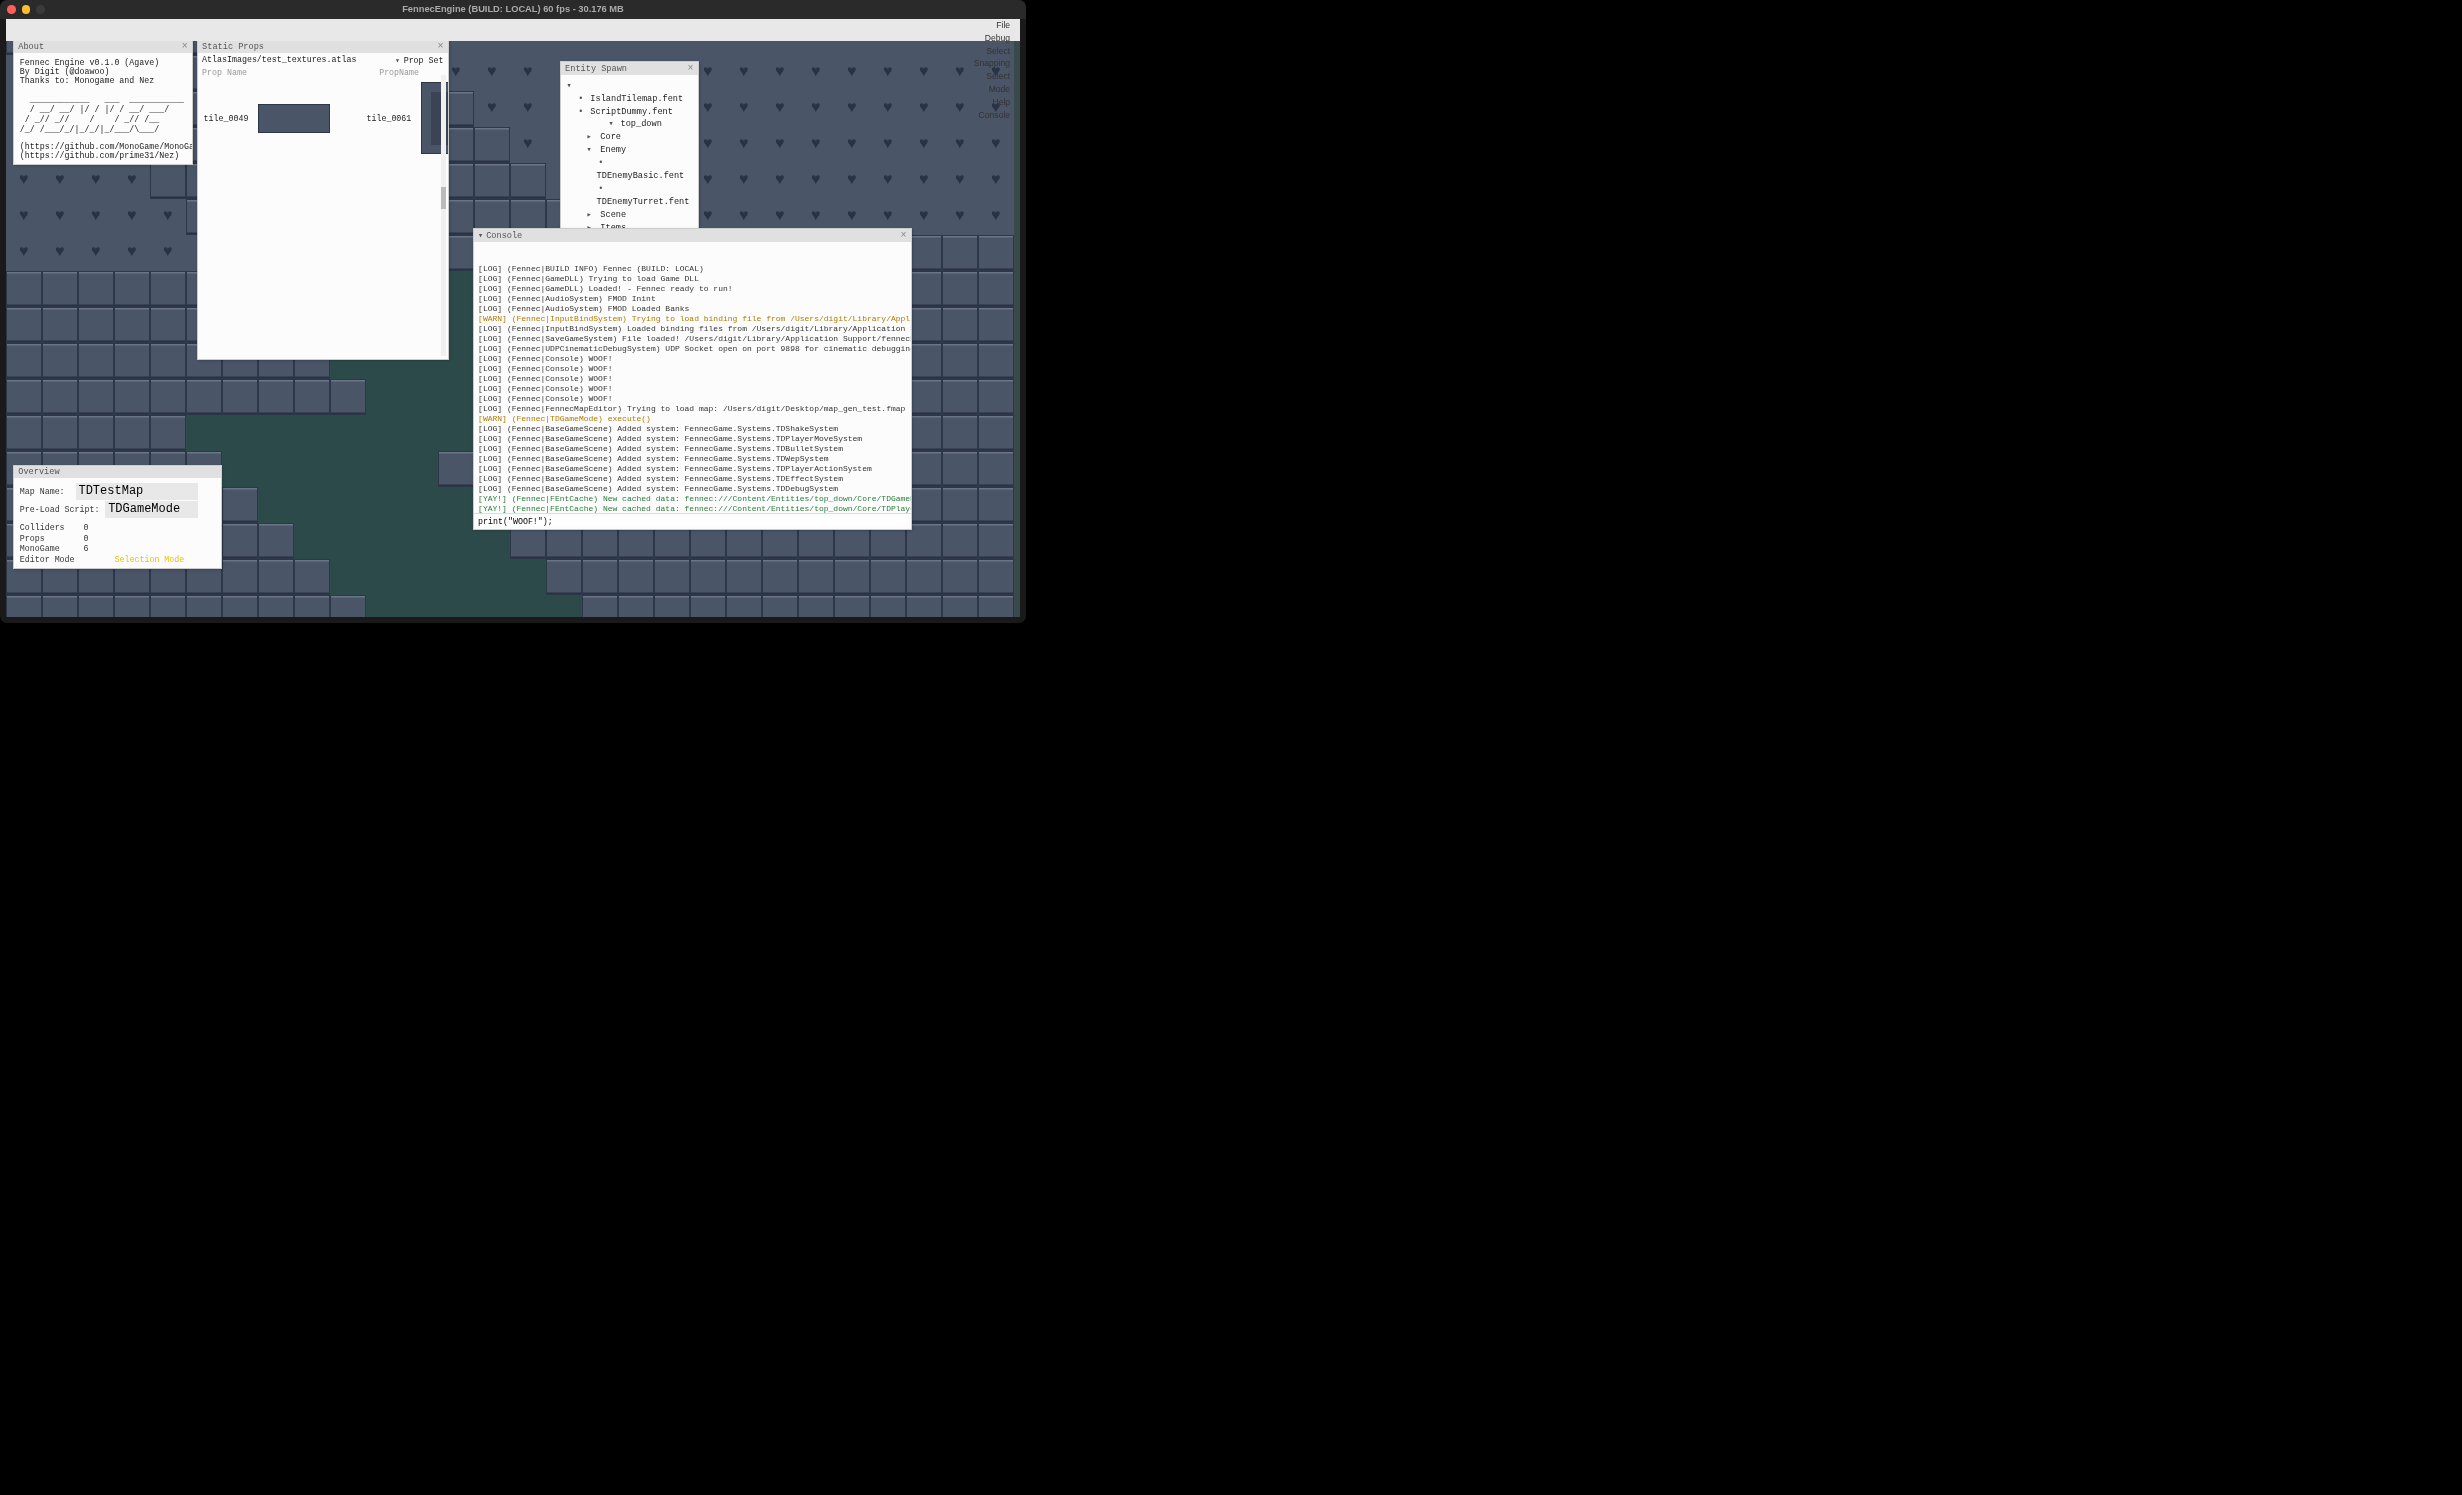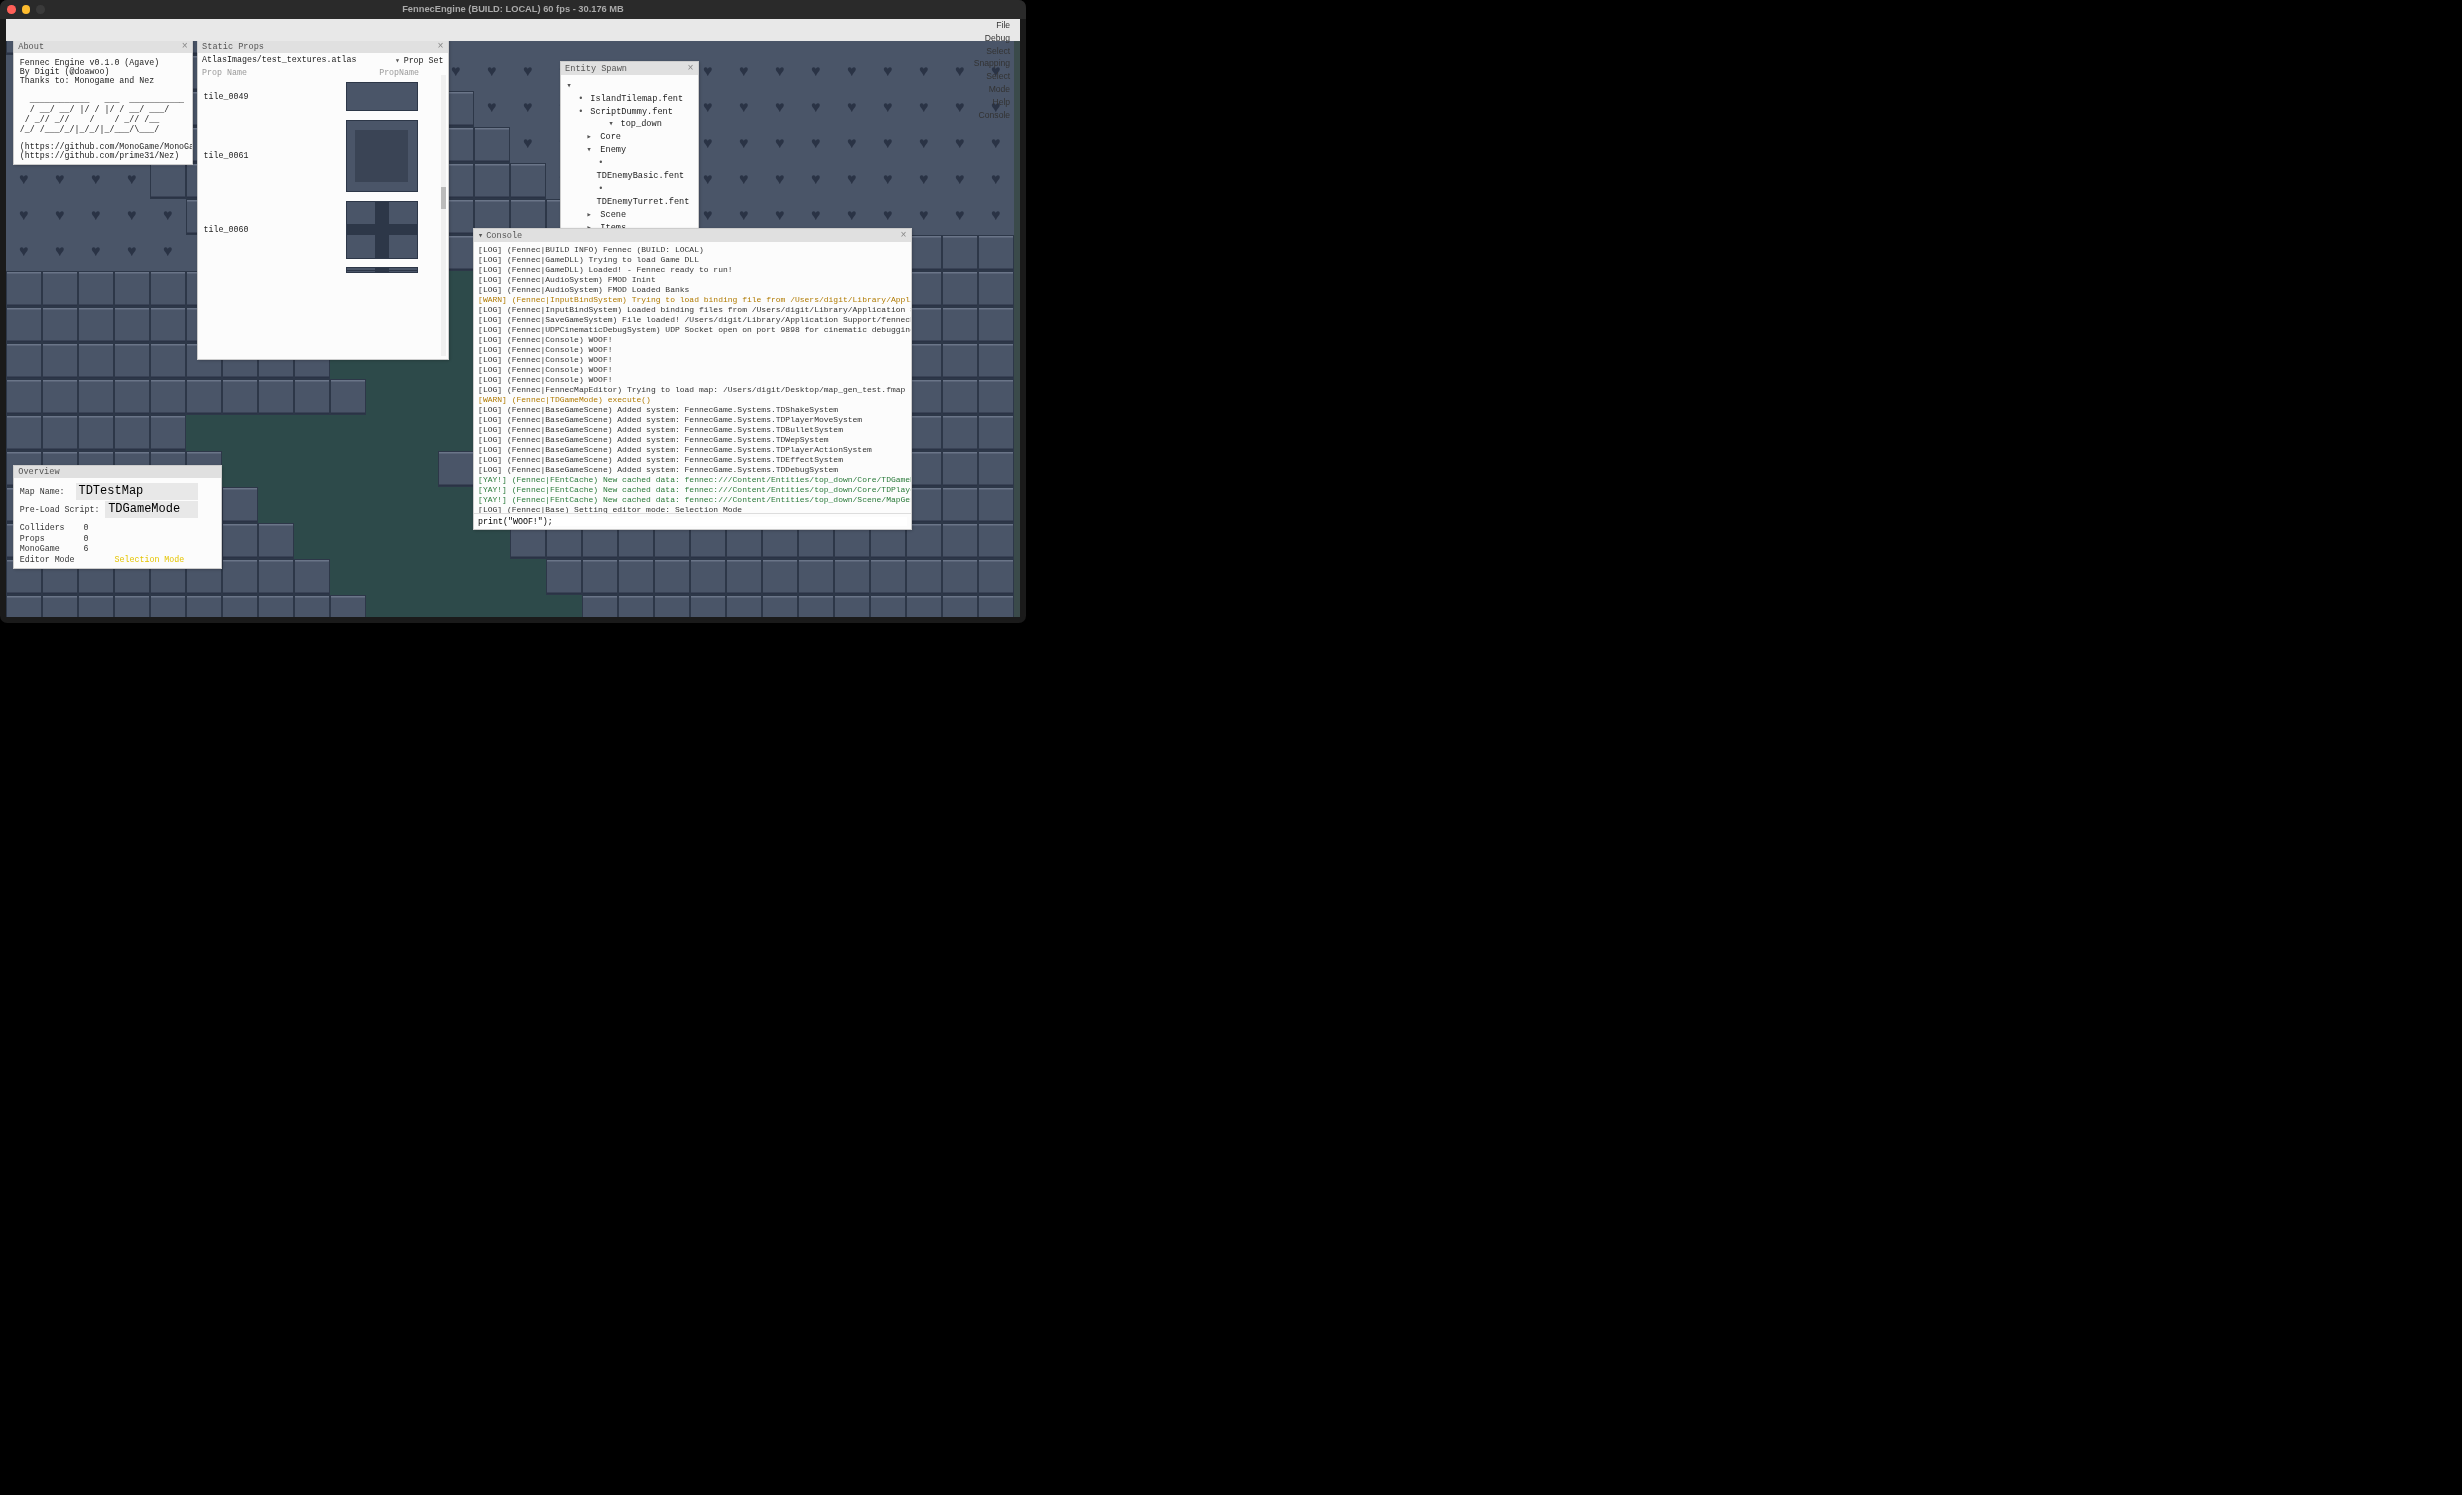--- a/index.html
+++ b/index.html
@@ -100,21 +100,21 @@
     background: #e8e8e8; border: none; padding: 1.4px 2.9px;
     font-family: inherit; font-size: 12px; width: 122px;
   }
   .row { display: flex; align-items: center; gap: 5.8px; margin-bottom: 1.4px; }
   .label { color: #333; min-width: 79px; }
   .val { color: #333; }
   .yellow { color: #e5c400; margin-left: 31px; }
 
   
   .props-header { display: flex; align-items: center; justify-content: space-between; padding: 1.4px 4.3px; }
-  .props-list { display: flex; flex-direction: column; }
+  .props-list { display: flex; flex-direction: row; }
   .prop-row { display: flex; align-items: center; gap: 10px; padding: 4.3px 5.8px; }
   .prop-thumb {
     width: 72px; height: 72px; background: #4a5568;
     border: 1.4px solid #2d3748; position: relative;
     margin-left: auto; margin-right: 24.5px;
   }
   .prop-thumb.cross::before, .prop-thumb.cross::after {
     content:''; position:absolute; background:#2d3748;
   }
   .prop-thumb.cross::before { left:40%; top:0; width:20%; height:100%; }
@@ -762,21 +762,21 @@
           <span class="val yellow">Selection Mode</span>
         </div>
       </div>
     </div>
 
     <div class="imgui" style="left:467px; top:209px; width:439px; height:302px;">
       <div class="imgui-titlebar">
         <span class="imgui-title"><span class="collapse-arrow">▾</span><span>Console</span></span>
         <span class="imgui-close">×</span>
       </div>
-      <div class="console-body" id="console-lines" style="flex:1;">
+      <div class="console-body" id="console-lines" style="flex:1;margin-top:19px;">
           <div class="log">[LOG] (Fennec|BUILD INFO) Fennec (BUILD: LOCAL)</div>
           <div class="log">[LOG] (Fennec|GameDLL) Trying to load Game DLL</div>
           <div class="log">[LOG] (Fennec|GameDLL) Loaded! - Fennec ready to run!</div>
           <div class="log">[LOG] (Fennec|AudioSystem) FMOD Inint</div>
           <div class="log">[LOG] (Fennec|AudioSystem) FMOD Loaded Banks</div>
           <div class="warn">[WARN] (Fennec|InputBindSystem) Trying to load binding file from /Users/digit/Library/Application Suppor</div>
           <div class="log">[LOG] (Fennec|InputBindSystem) Loaded binding files from /Users/digit/Library/Application Support/fennecE</div>
           <div class="log">[LOG] (Fennec|SaveGameSystem) File loaded! /Users/digit/Library/Application Support/fennecEngine/Fennec/:</div>
           <div class="log">[LOG] (Fennec|UDPCinematicDebugSystem) UDP Socket open on port 9898 for cinematic debugging</div>
           <div class="log">[LOG] (Fennec|Console) WOOF!</div>

